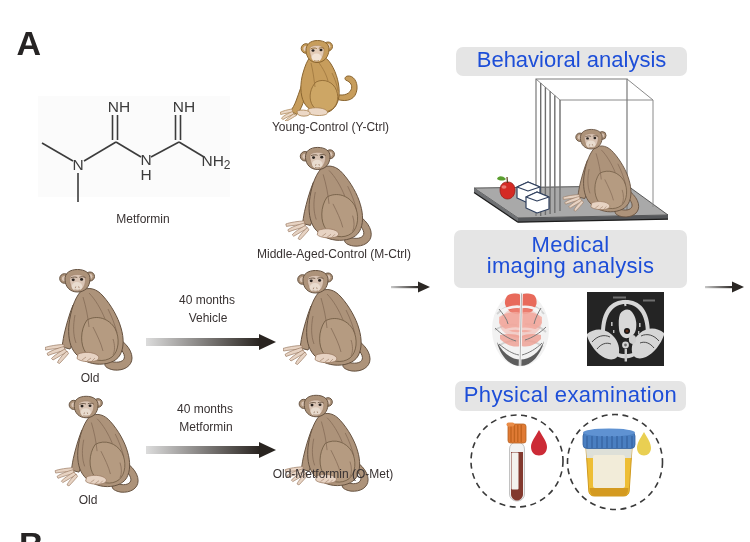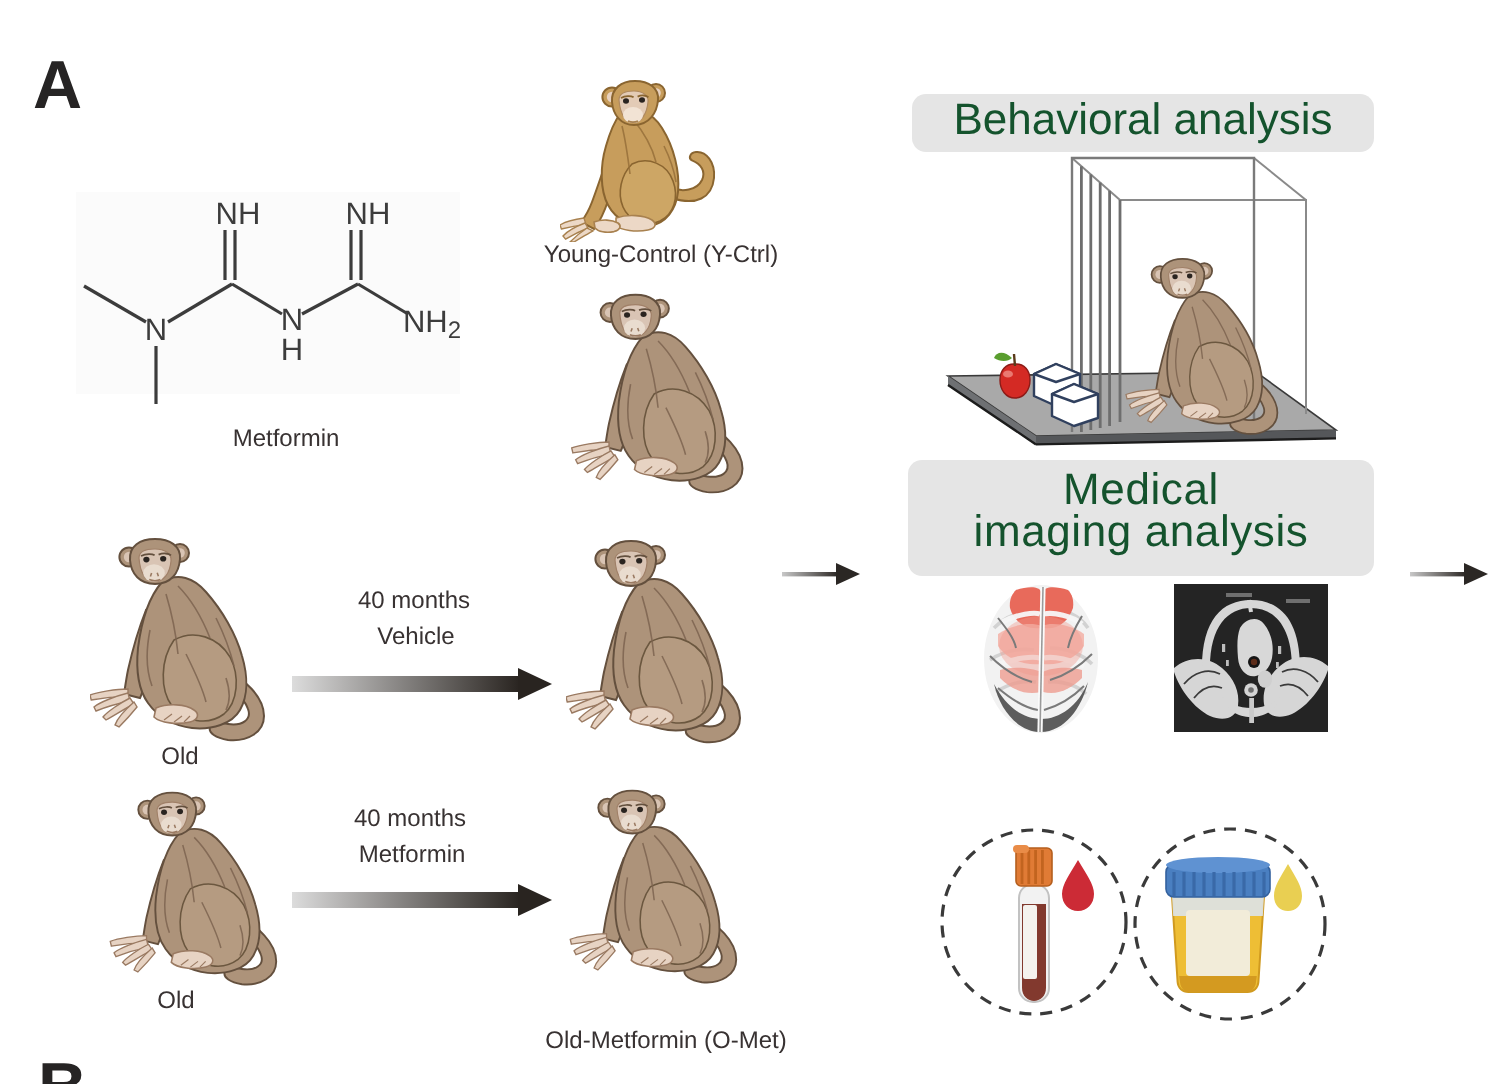--- a/index.html
+++ b/index.html
@@ -1,21 +1,21 @@
 <!DOCTYPE html>
 <html><head>
 <meta charset="utf-8">
 <style>
   html,body{margin:0;padding:0;background:#fff;}
   #page{position:relative;width:750px;height:542px;background:#fff;overflow:hidden;
         font-family:"Liberation Sans", sans-serif;color:#383232;}
   .abs{position:absolute;}
   .lbl{position:absolute;font-size:12px;line-height:1;color:#383232;white-space:nowrap;transform:translateX(-50%);}
   .hdr{position:absolute;background:#e5e5e5;border-radius:7px;text-align:center;
-       color:#14532d;font-size:22px;}
+       color:#1d4ed8;font-size:22px;}
 </style>
 </head>
 <body>
 <div id="page">
 
   <div class="abs" style="left:16.5px;top:26px;font-size:34px;line-height:1;font-weight:bold;color:#262424;">A</div>
   <div class="abs" style="left:19px;top:526.5px;font-size:34px;line-height:1;font-weight:bold;color:#262424;">B</div>
 
   <div class="abs" style="left:38px;top:96px;width:192px;height:101px;background:#fbfbfb;"></div>
 
@@ -136,39 +136,40 @@
   </svg>
 
   <svg class="abs" style="left:280px;top:35px;" width="86" height="86" viewBox="0 0 86 86">
       <use href="#ymonkey"></use>
     </svg>
   <div class="lbl" style="left:330.5px;top:121px;">Young-Control (Y-Ctrl)</div>
 
   <svg class="abs" style="left:285px;top:143px;" width="92" height="106" viewBox="0 0 92 108">
       <use href="#monkey"></use>
     </svg>
+  <div class="lbl" style="left:334px;top:248px;">Middle-Aged-Control (M-Ctrl)</div>
 
   <svg class="abs" style="left:45px;top:265px;" width="92" height="108" viewBox="0 0 92 108">
       <use href="#monkey"></use>
     </svg>
   <div class="lbl" style="left:90px;top:372px;">Old</div>
 
   <svg class="abs" style="left:283px;top:266px;" width="92" height="108" viewBox="0 0 92 108">
       <use href="#monkey"></use>
     </svg>
 
   <svg class="abs" style="left:53px;top:391.5px;" width="92" height="103" viewBox="0 0 92 108">
       <use href="#monkey"></use>
     </svg>
   <div class="lbl" style="left:88px;top:494px;">Old</div>
 
   <svg class="abs" style="left:283px;top:391px;" width="92" height="103" viewBox="0 0 92 108">
       <use href="#monkey"></use>
     </svg>
-  <div class="lbl" style="left:333px;top:468px;margin-top:46px;">Old-Metformin (O-Met)</div>
+  <div class="lbl" style="left:333px;top:468px;">Old-Metformin (O-Met)</div>
 
   <div class="lbl" style="left:207px;top:294px;">40 months</div>
   <div class="lbl" style="left:208px;top:312px;text-align:center;">Vehicle</div>
   <div class="lbl" style="left:205px;top:402.5px;">40 months</div>
   <div class="lbl" style="left:206px;top:420.5px;">Metformin</div>
 
   <svg class="abs" style="left:146px;top:334px;" width="130" height="16" viewBox="0 0 130 16">
     <defs>
         <linearGradient id="ag1" x1="0" y1="0" x2="1" y2="0">
       <stop offset="0" stop-color="#dcdcdc"></stop>
@@ -319,20 +320,21 @@
       <rect x="24" y="30" width="1.6" height="4"></rect>
       <rect x="26" y="38" width="1.4" height="3"></rect>
       <rect x="52" y="31" width="1.6" height="4"></rect>
       <rect x="51" y="39" width="1.4" height="3"></rect>
     </g>
 
     <rect x="26" y="4.5" width="13" height="2" fill="#6f6f6f"></rect>
     <rect x="56" y="7.5" width="12" height="2" fill="#6f6f6f"></rect>
   </svg>
 
+  <div class="hdr" style="left:455px;top:381px;width:231px;height:30px;line-height:27px;letter-spacing:0.33px;">Physical examination</div>
 
   <svg class="abs" style="left:466px;top:410px;" width="204" height="105" viewBox="0 0 204 105">
     <g fill="none" stroke="#3a3a3a" stroke-width="1.6" stroke-dasharray="6 4.5">
       <circle cx="51" cy="51" r="46"></circle>
       <circle cx="149" cy="52" r="47.5"></circle>
     </g>
 
     <g>
       <rect x="43.5" y="32" width="15" height="59" rx="7" fill="#f2f2f2" stroke="#c2c2c2" stroke-width="1"></rect>
       <path d="M45,42 L57,42 L57,84 C57,88 54,90.5 51,90.5 C48,90.5 45,88 45,84 Z" fill="#82392e"></path>

